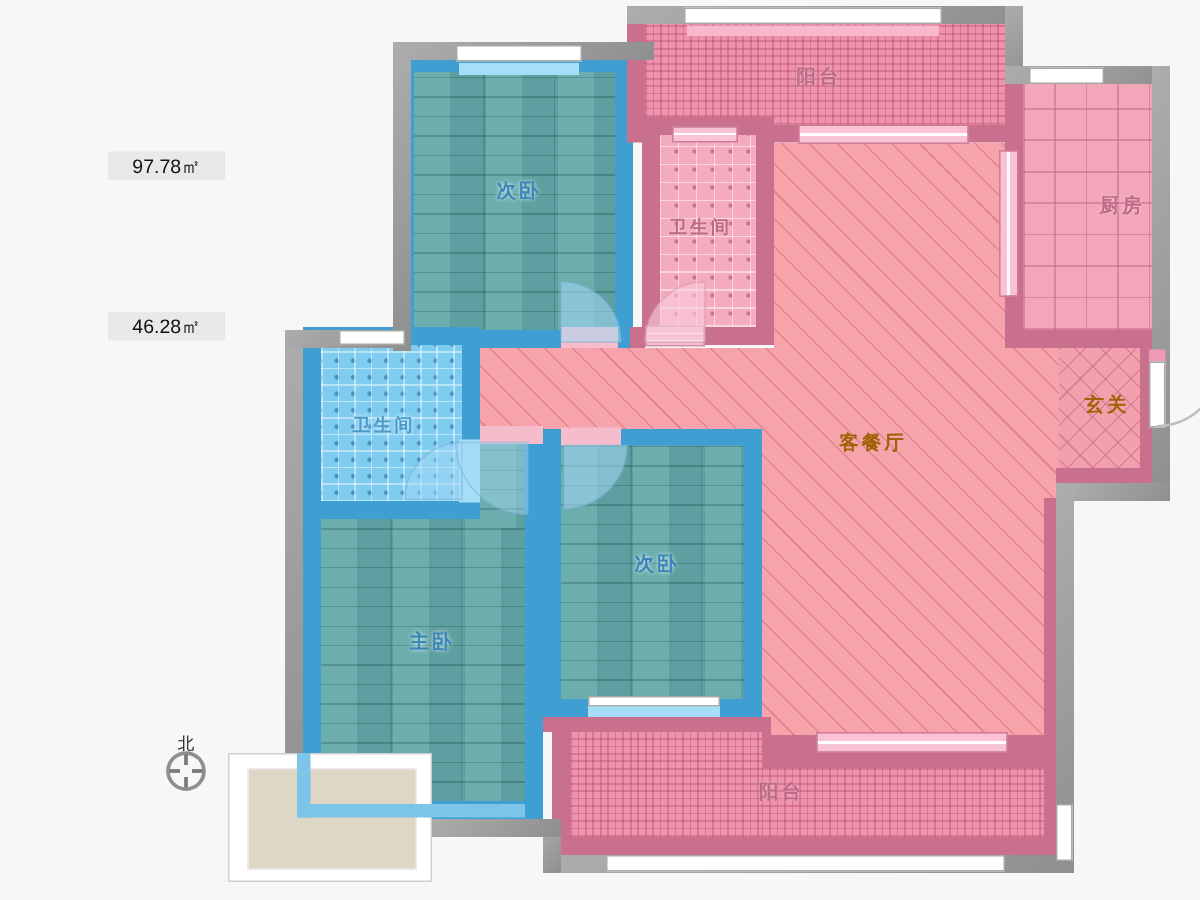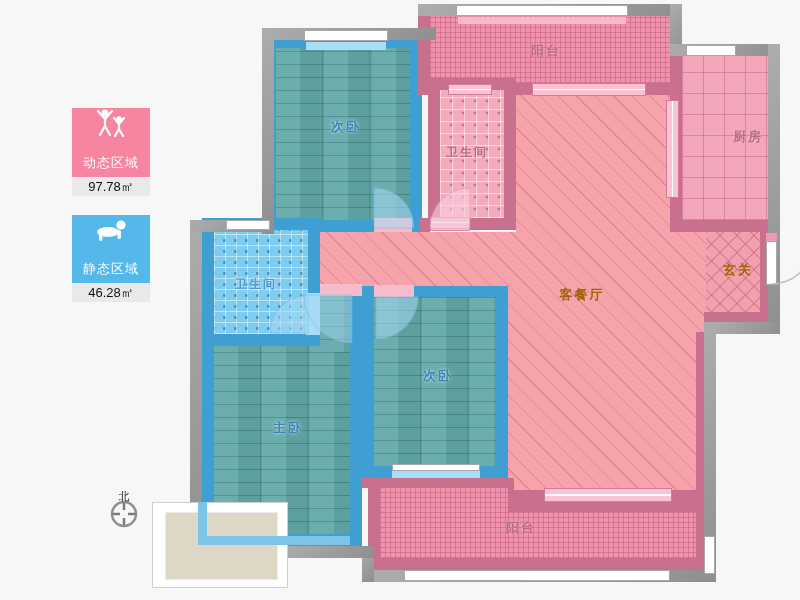--- a/index.html
+++ b/index.html
@@ -176,48 +176,20 @@
     <span class="lbl lbl-pink" style="left:748px;top:137px;">厨房</span>
     <span class="lbl lbl-deep" style="left:582px;top:295px;">客餐厅</span>
     <span class="lbl lbl-deep" style="left:738px;top:270px;">玄关</span>
     <span class="lbl lbl-blue" style="left:256px;top:284px;font-size:12px;color:#4a9bc8;">卫生间</span>
     <span class="lbl lbl-blue" style="left:288px;top:428px;">主卧</span>
     <span class="lbl lbl-blue" style="left:438px;top:376px;">次卧</span>
     <span class="lbl lbl-pink" style="left:521px;top:528px;">阳台</span>
   </div>
 
   <div class="legend-card" style="left:72px;top:101px;">
-    <div class="legend-top" style="background:#f8859f;">
-      <svg width="42" height="32" viewBox="0 0 42 32">
-        <g stroke="#ffffff" stroke-width="2.2" stroke-linecap="round" fill="none">
-          <path d="M15 10 L15 18"></path>
-            <path d="M15 11 L8 3"></path>
-            <path d="M15 11 L22 3"></path>
-          <path d="M15 18 L10 27"></path>
-            <path d="M15 18 L20 27"></path>
-          <path d="M29 15 L29 21"></path>
-            <path d="M29 16 L24 10"></path>
-            <path d="M29 16 L34 10"></path>
-          <path d="M29 21 L25 28"></path>
-            <path d="M29 21 L33 28"></path>
-        </g>
-        <circle cx="15" cy="5" r="3.4" fill="#ffffff"></circle>
-        <circle cx="29" cy="11" r="2.7" fill="#ffffff"></circle>
-      </svg>
-      <div class="legend-label">动态区域</div>
-    </div>
     <div class="legend-strip"><span>97.78</span><span>㎡</span></div>
   </div>
 
   <div class="legend-card" style="left:72px;top:208px;">
-    <div class="legend-top" style="background:#54b9ea;height:68px;">
-      <svg width="42" height="30" viewBox="0 0 42 30">
-        <ellipse cx="18" cy="17" rx="11" ry="5" fill="#ffffff"></ellipse>
-        <circle cx="31" cy="10" r="4.6" fill="#ffffff"></circle>
-        <rect x="27.5" y="15" width="3.4" height="9" rx="1.7" fill="#ffffff"></rect>
-        <rect x="9" y="18" width="3.4" height="8" rx="1.7" fill="#ffffff"></rect>
-      </svg>
-      <div class="legend-label">静态区域</div>
-    </div>
     <div class="legend-strip"><span>46.28</span><span>㎡</span></div>
   </div>
 
 </div>
 
 </body></html>

